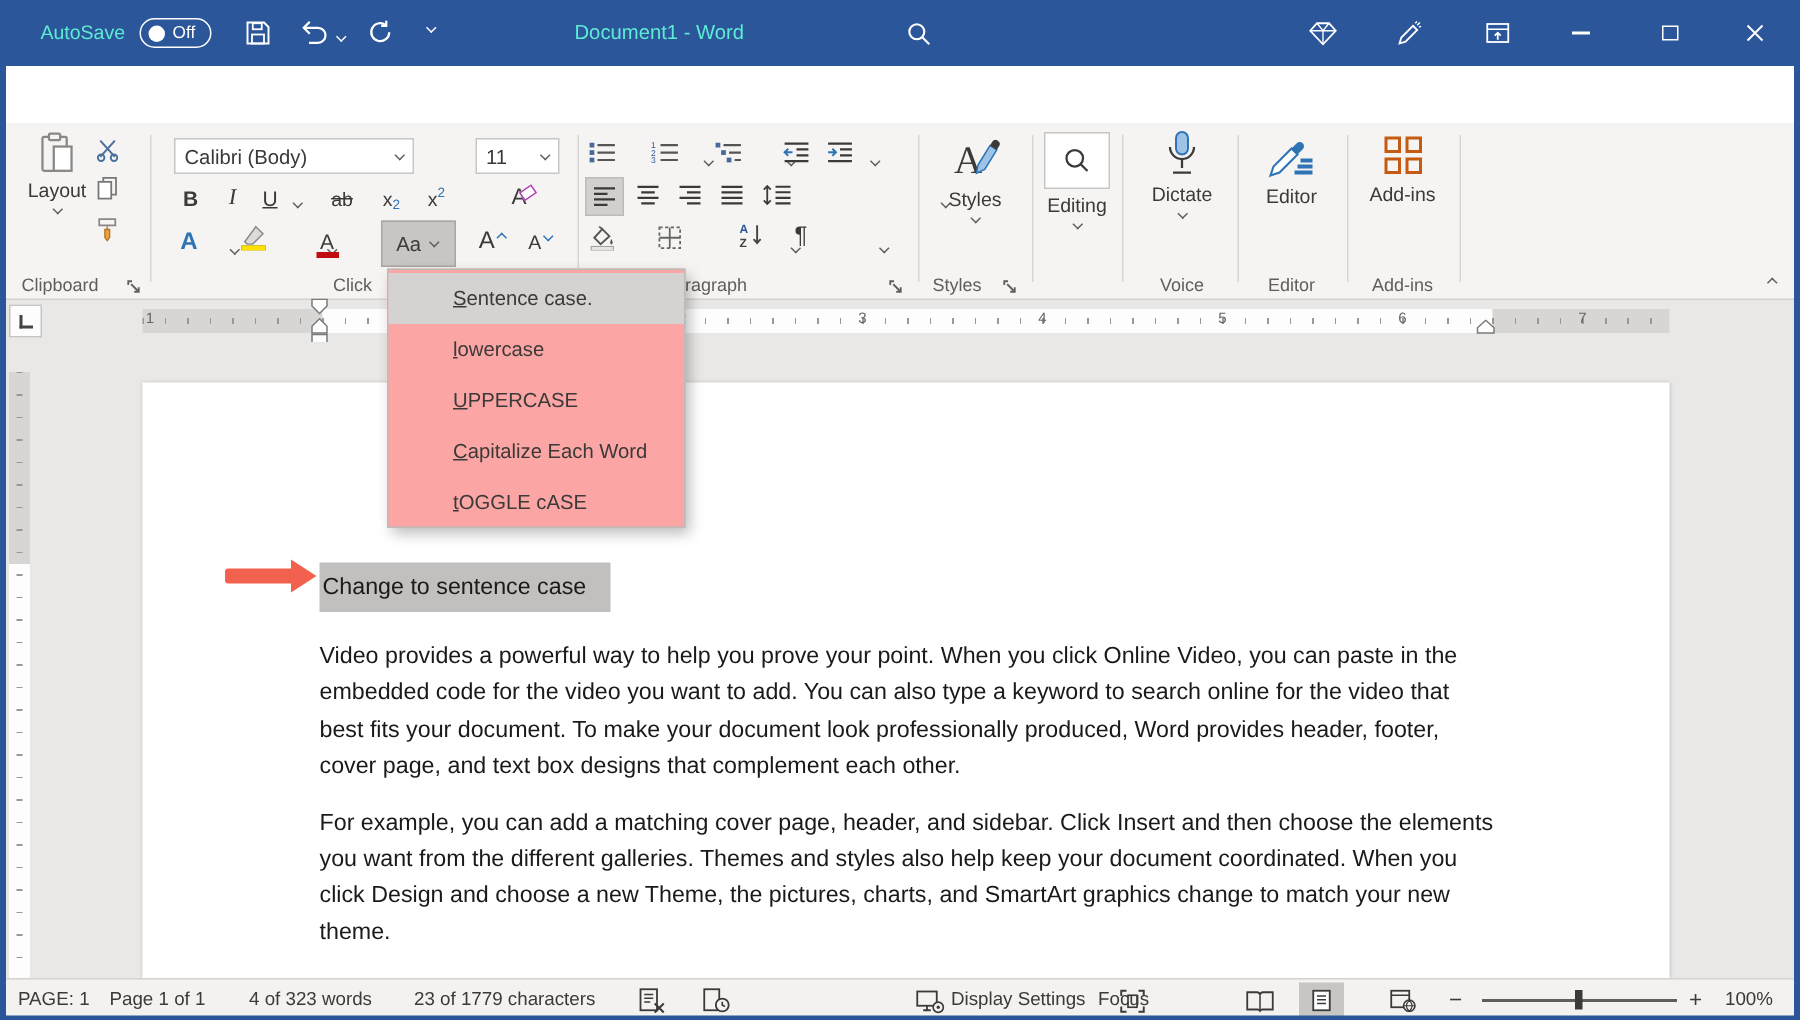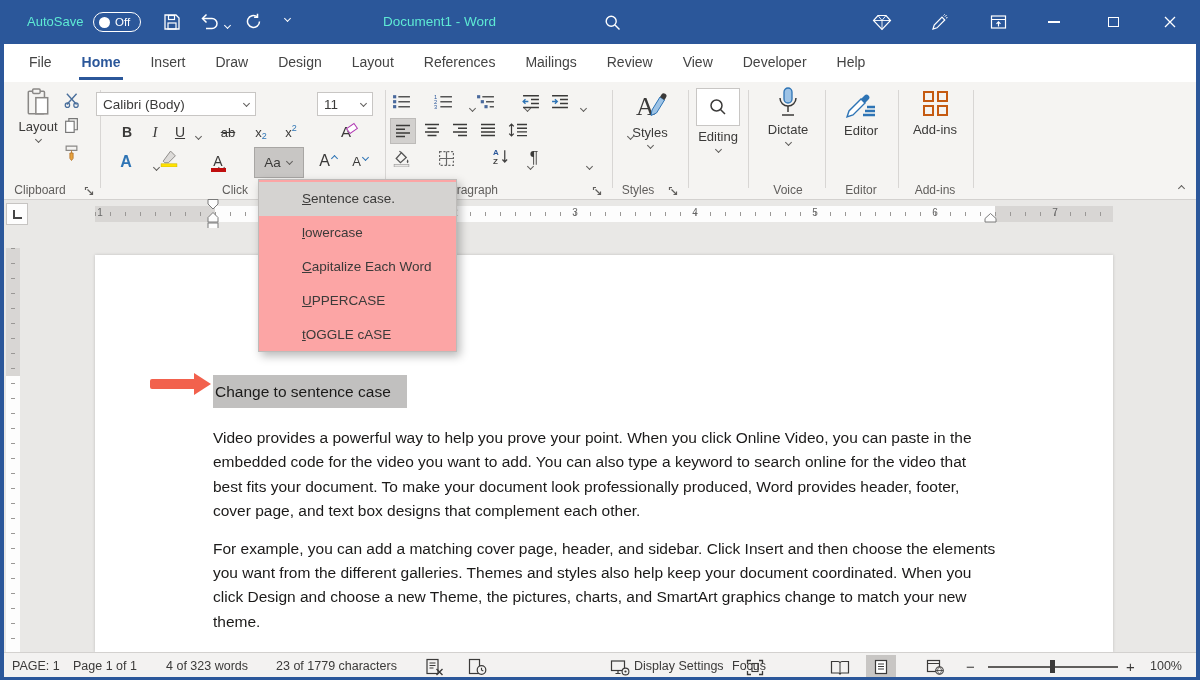--- a/index.html
+++ b/index.html
@@ -148,34 +148,20 @@
     <span class="abs tbic" style="left:1048px;top:21px;width:12px;height:2px;background:#fff"></span>
     <span class="abs tbic" style="left:1108px;top:17px;width:11px;height:10px;border:1.3px solid #fff"></span>
     <span class="abs tbic" style="left:1164px;top:16px">
         <svg width="12" height="12" viewBox="0 0 12 12">
           <path d="M1 1l10 10M11 1 1 11" stroke="#fff" stroke-width="1.3"></path>
         </svg>
       </span>
   </div>
 
   <div class="abs tabrow">
-    <div class="tabs">
-      <span class="tab">File</span>
-      <span class="tab active">Home</span>
-      <span class="tab">Insert</span>
-      <span class="tab">Draw</span>
-      <span class="tab">Design</span>
-      <span class="tab">Layout</span>
-      <span class="tab">References</span>
-      <span class="tab">Mailings</span>
-      <span class="tab">Review</span>
-      <span class="tab">View</span>
-      <span class="tab">Developer</span>
-      <span class="tab">Help</span>
-    </div>
     <div class="trbtn" style="left:920px;width:44px">
       <span>
           <svg width="19" height="16" viewBox="0 0 19 16">
             <path d="M2 2h15v9h-8.5L5.5 14v-3H2z" fill="none" stroke="#444" stroke-width="1.3"></path>
           </svg>
         </span>
     </div>
     <div class="trbtn" style="left:984px;width:91px">
       <span>
           <svg width="15" height="15" viewBox="0 0 16 16">
@@ -240,21 +226,21 @@
     <span class="launcher" style="left:84px">
         <svg width="11" height="11" viewBox="0 0 11 11">
           <path d="M1.5 4V1.5H4" fill="none" stroke="#605e5c" stroke-width="1.2"></path>
           <path d="M3.5 3.5 8 8" stroke="#605e5c" stroke-width="1.2"></path>
           <path d="M8.5 5.5v3h-3" fill="none" stroke="#605e5c" stroke-width="1.2"></path>
         </svg>
       </span>
     <div class="gdiv" style="left:100px"></div>
 
     
-    <div class="combo" style="left:96px;top:10px;width:160px">
+    <div class="combo" style="left:116px;top:10px;width:160px">
       <span class="ctext">Calibri (Body)</span>
       <span class="chv" style="margin-right:4px"></span>
     </div>
     <div class="combo" style="left:317px;top:10px;width:56px">
       <span class="ctext">11</span>
       <span class="chv" style="margin-right:4px"></span>
     </div>
     <span class="rbtn" style="left:117px;top:38px;width:20px;height:24px">
         <span class="glyph" style="font-weight:bold">B</span>
       </span>
@@ -549,22 +535,22 @@
         <p>Video provides a powerful way to help you prove your point. When you click Online Video, you can paste in the embedded code for the video you want to add. You can also type a keyword to search online for the video that best fits your document. To make your document look professionally produced, Word provides header, footer, cover page, and text box designs that complement each other.</p>
         <p>For example, you can add a matching cover page, header, and sidebar. Click Insert and then choose the elements you want from the different galleries. Themes and styles also help keep your document coordinated. When you click Design and choose a new Theme, the pictures, charts, and SmartArt graphics change to match your new theme.</p>
         <p>When you apply styles, your headings change to match the new theme. Save time in Word with new</p>
       </div>
     </div>
   </div>
 
   <div id="case-menu">
     <div class="mi hl"><span class="u">S</span><span>entence case.</span></div>
     <div class="mi"><span class="u">l</span><span>owercase</span></div>
+    <div class="mi"><span class="u">U</span><span>PPERCASE</span></div>
     <div class="mi"><span class="u">C</span><span>apitalize Each Word</span></div>
-    <div class="mi"><span class="u">U</span><span>PPERCASE</span></div>
     <div class="mi"><span class="u">t</span><span>OGGLE cASE</span></div>
   </div>
 
   <div class="abs statusbar">
     <span class="sttext" style="left:12px">PAGE: 1</span>
     <span class="sttext" style="left:73px">Page 1 of 1</span>
     <span class="sttext" style="left:166px">4 of 323 words</span>
     <span class="sttext" style="left:276px">23 of 1779 characters</span>
     <span class="stic" style="left:425px;top:5px">
         <svg width="19" height="18" viewBox="0 0 19 18">

